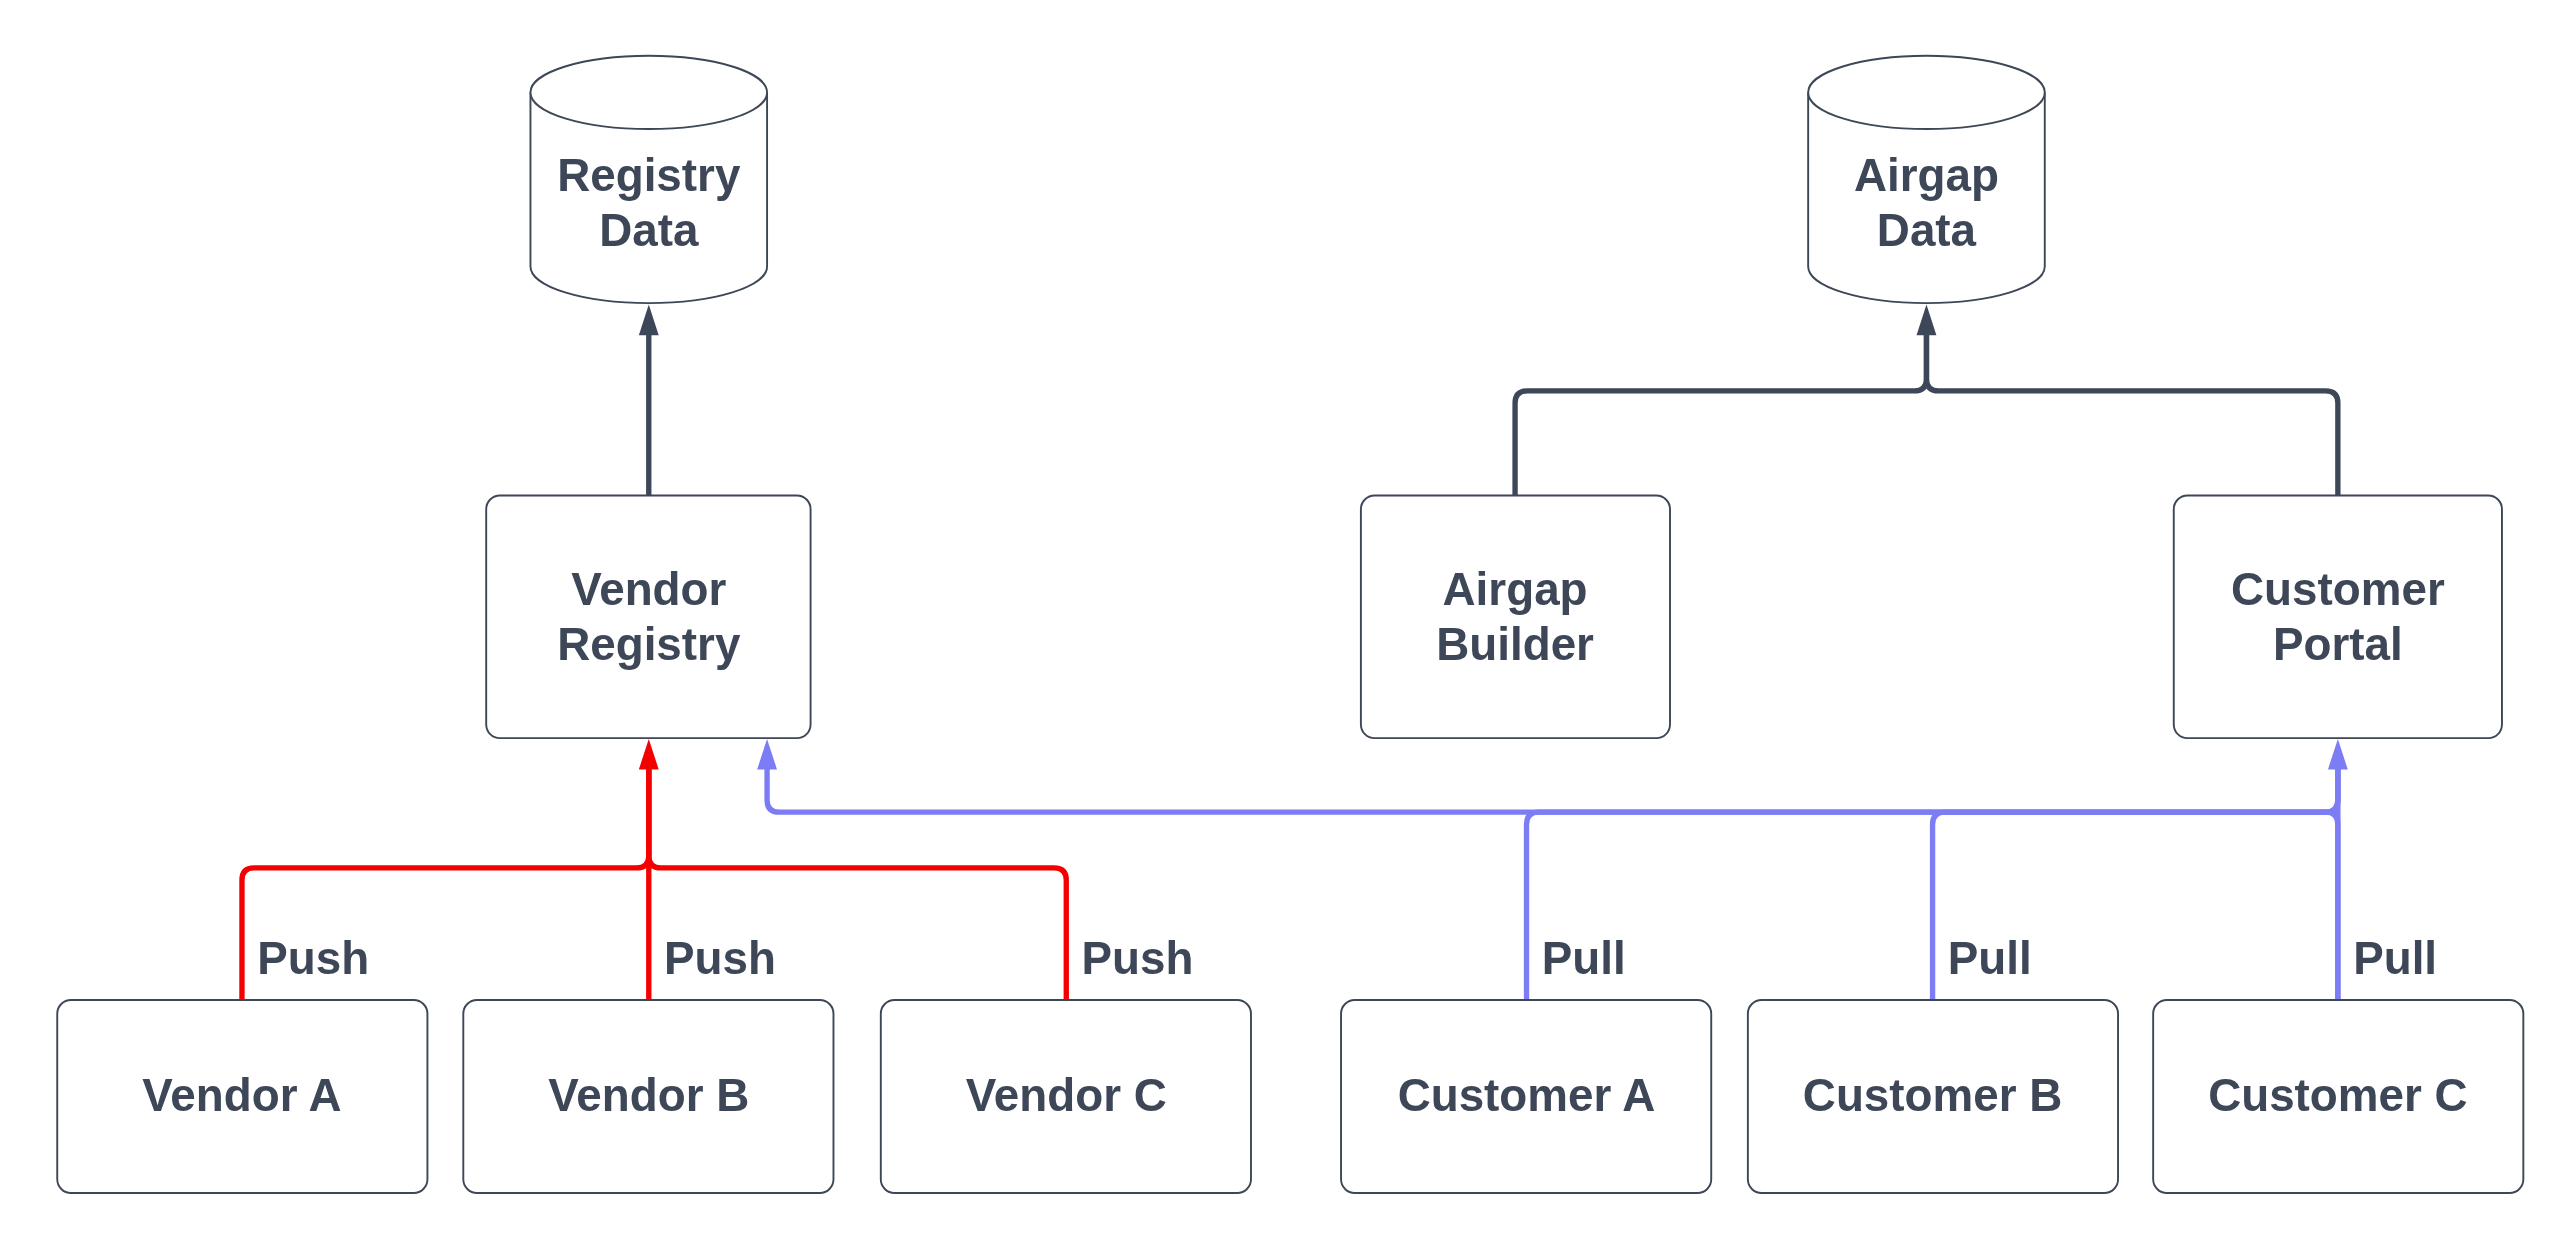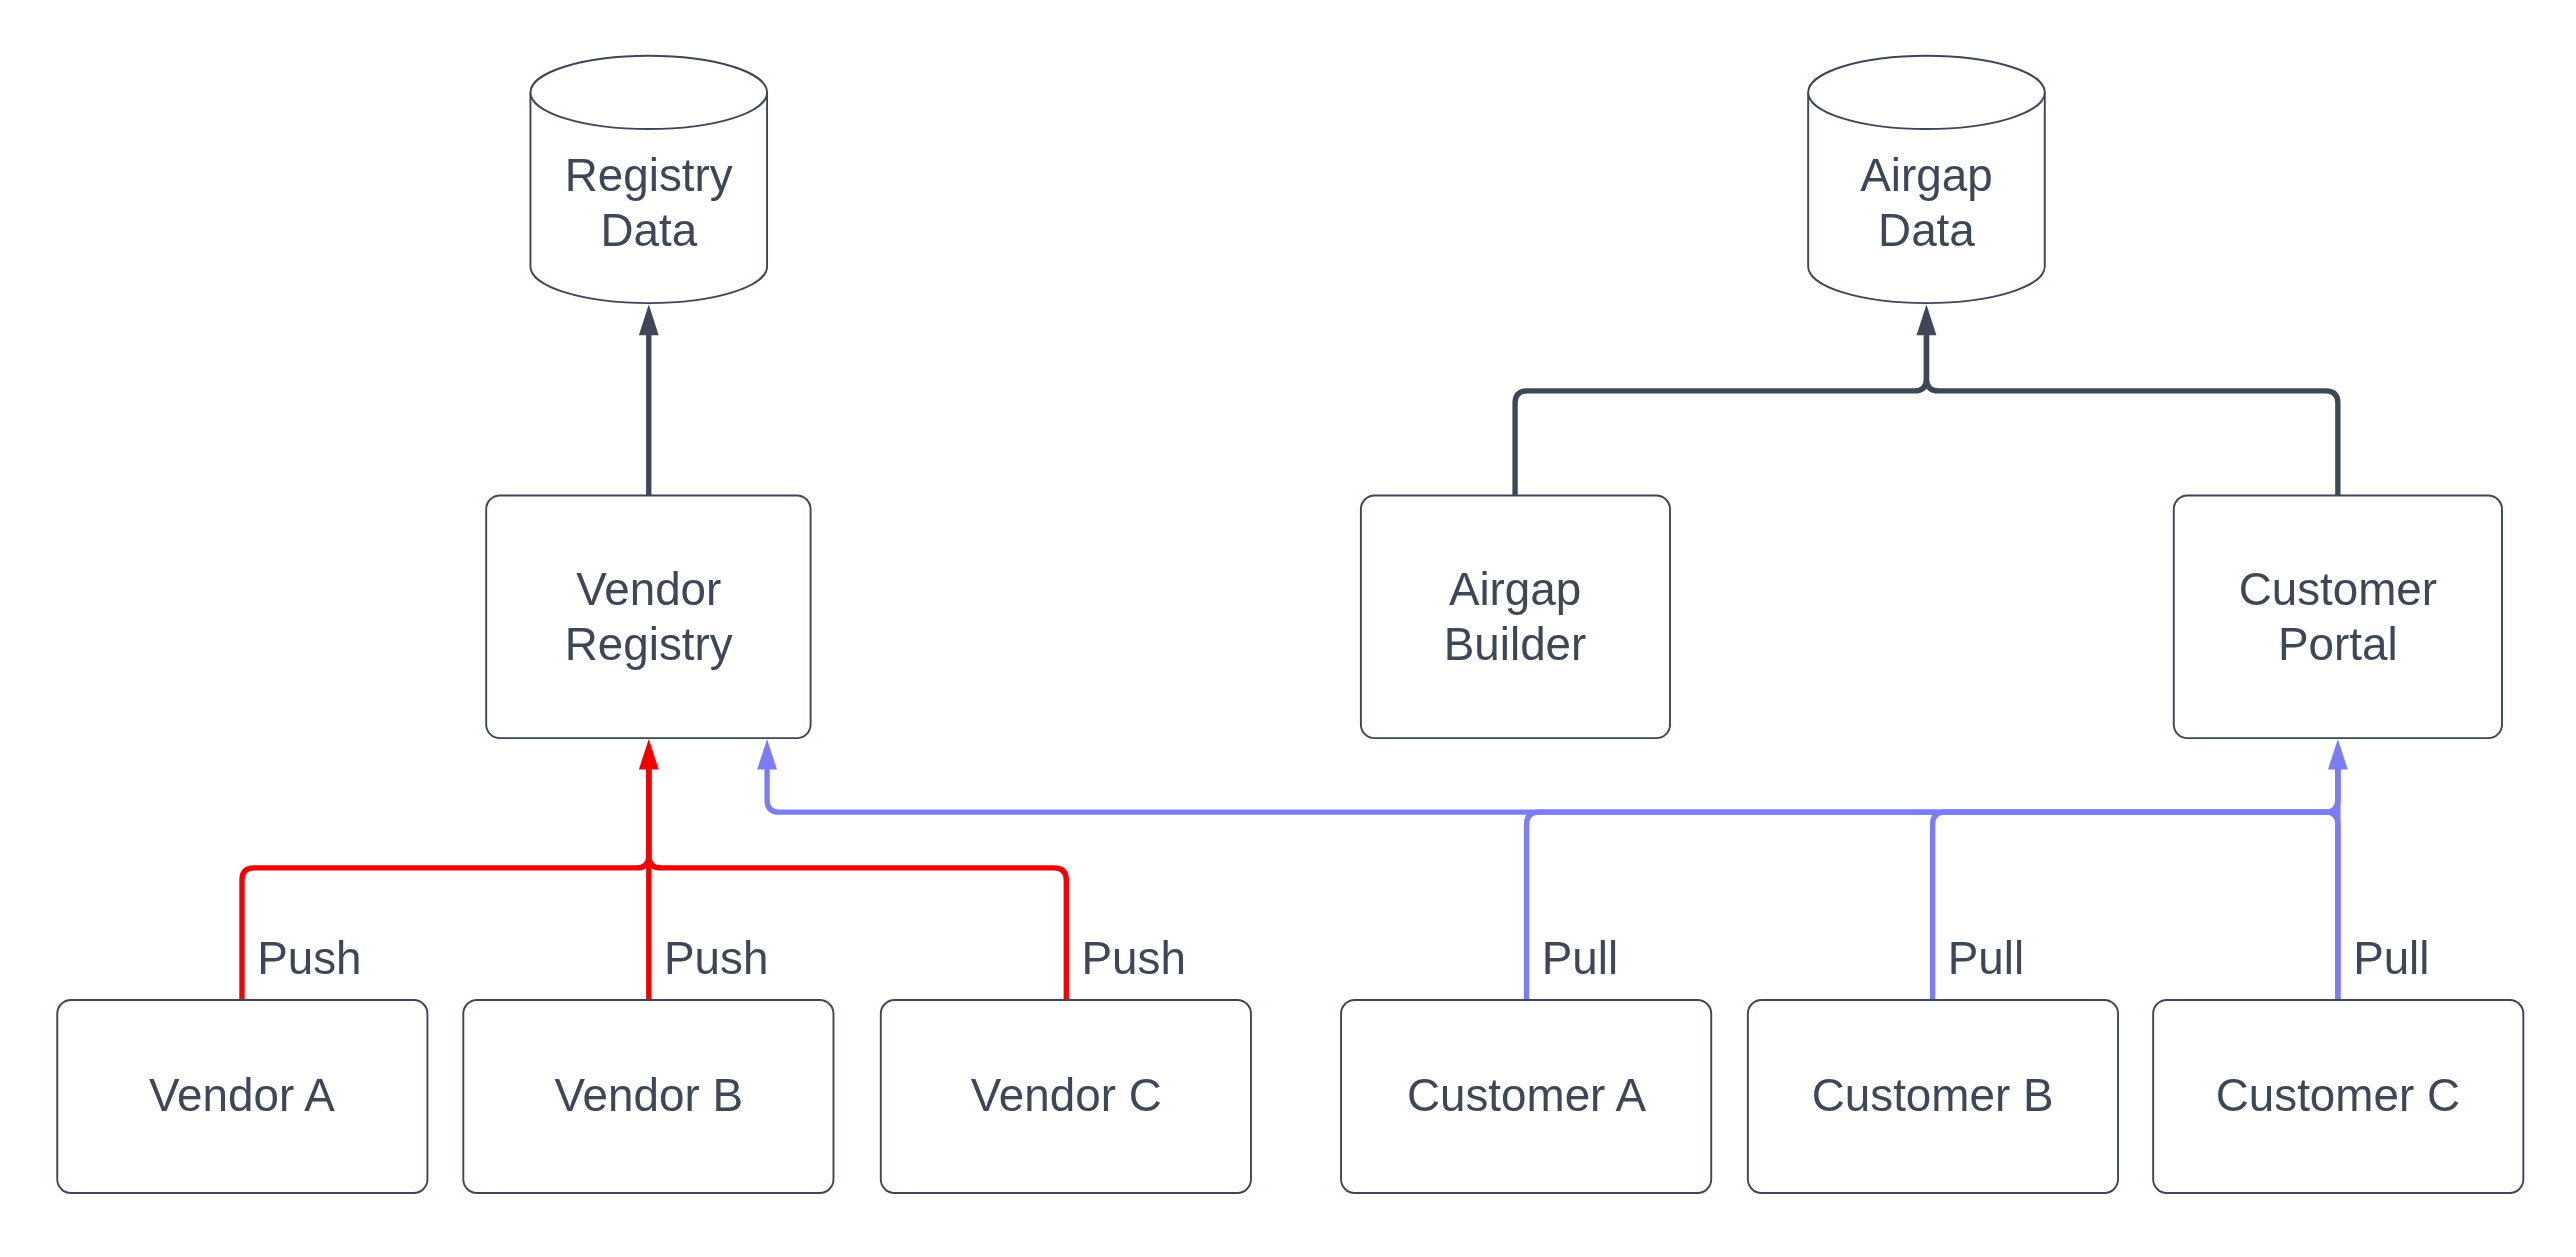--- a/index.html
+++ b/index.html
@@ -4,20 +4,21 @@
 <style>
   html, body {
     margin: 0;
     padding: 0;
     background: #ffffff;
   }
   .canvas-wrap {
     width: 2576px;
     height: 1258px;
     background: var(--bg, #ffffff);
+    font-weight: bold;
   }
   svg { display: block; }
   .node-shape {
     fill: var(--node-fill, #ffffff);
     stroke: var(--outline, #3d4757);
     stroke-width: 2.5;
   }
   .edge {
     fill: none;
     stroke-width: 7;

